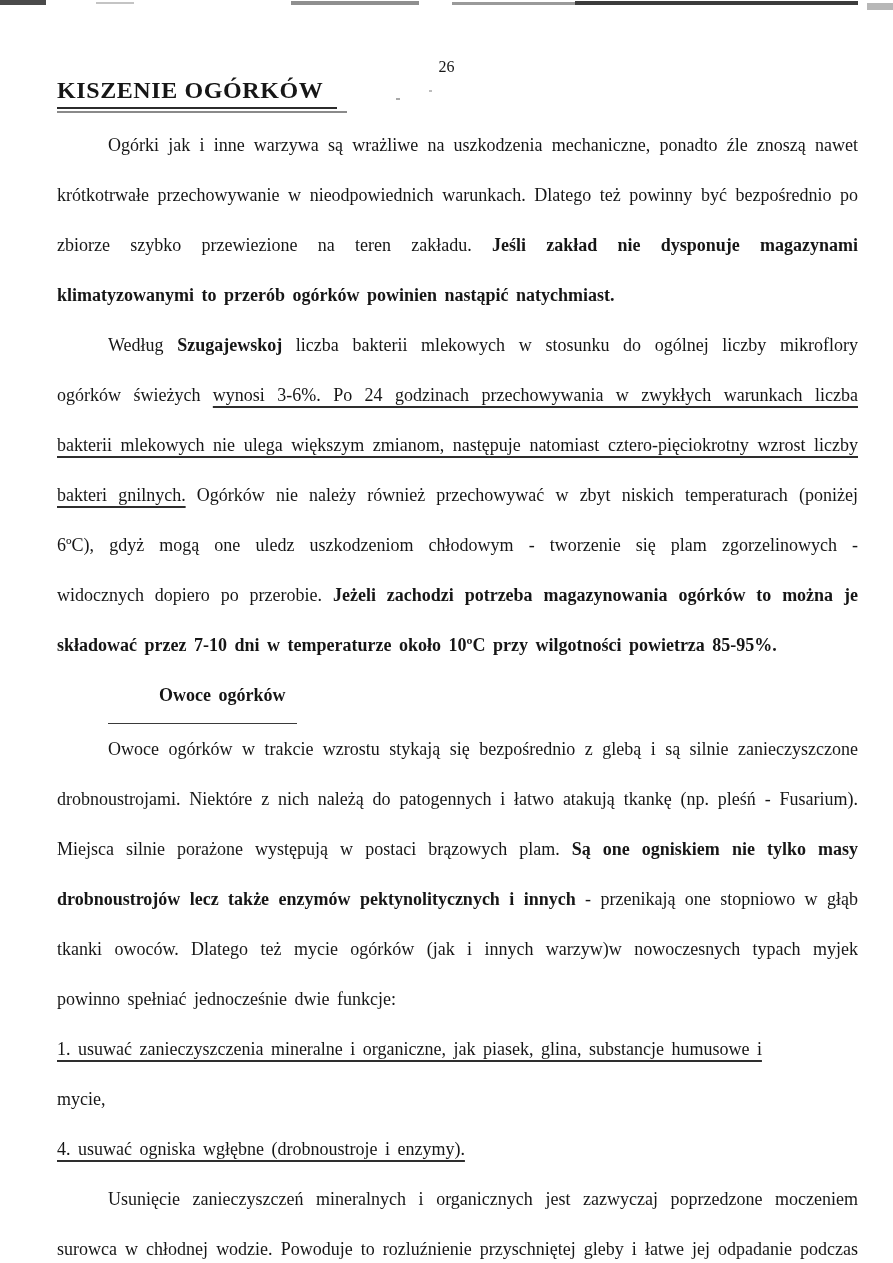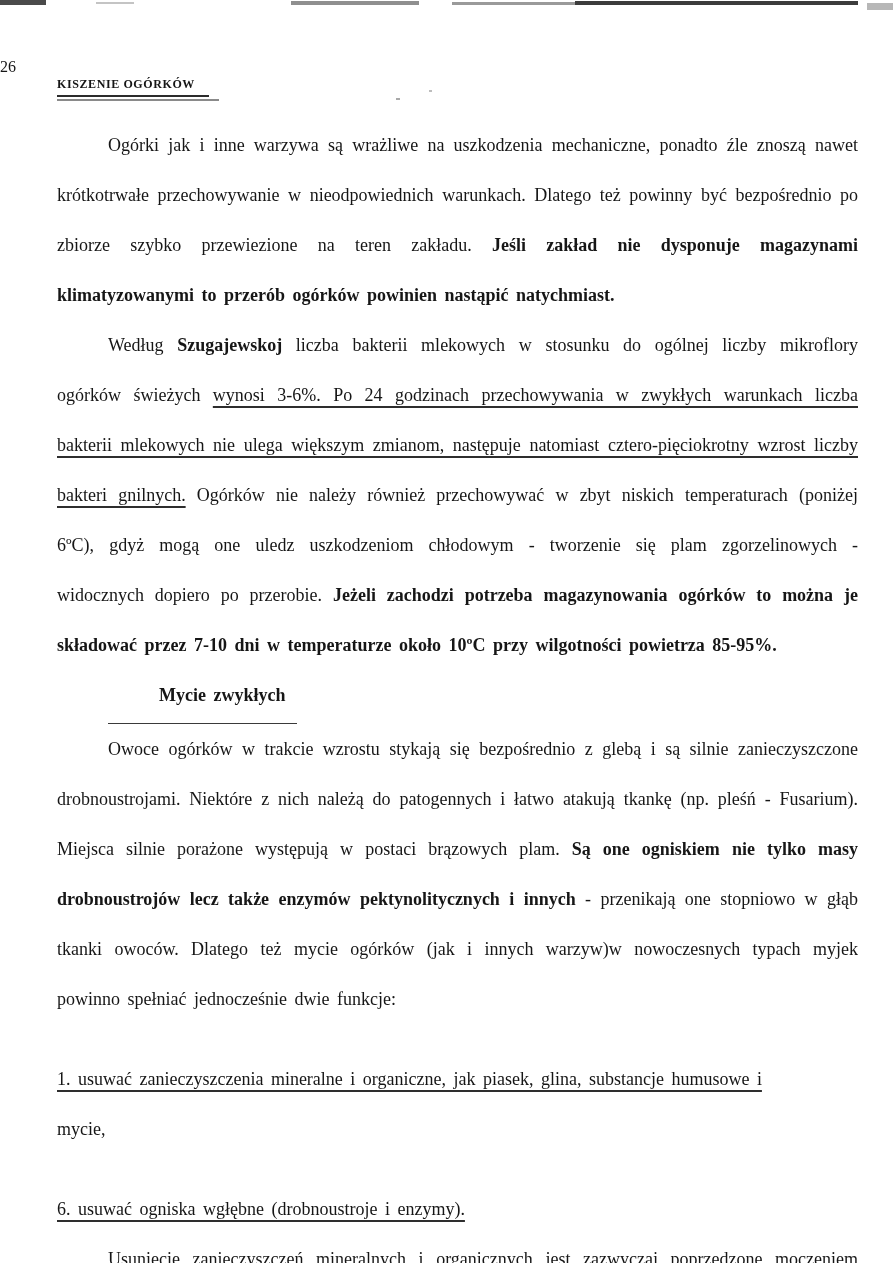--- a/index.html
+++ b/index.html
@@ -17,46 +17,46 @@
   .a2{left:96px;top:2px;width:38px;height:2px;background:#c4c4c4;}
   .a3{left:291px;top:1px;width:128px;height:4px;background:#8f8f8f;}
   .a4{left:452px;top:2px;width:190px;height:3px;background:#9a9a9a;}
   .a5{left:575px;top:1px;width:283px;height:4px;background:#3c3c3c;}
   .a6{left:867px;top:3px;width:26px;height:7px;background:#b7b7b7;}
   .dot1{left:396px;top:98px;width:4px;height:2px;background:#a9a9a9;}
   .dot2{left:429px;top:90px;width:3px;height:2px;background:#bdbdbd;}
 
   .page-number{
     position:absolute;top:58px;left:0;width:893px;
-    font-size:16px;
+    text-align:center;font-size:16px;
   }
   .doc-title{
     position:absolute;top:77px;left:57px;
-    font-size:12px;font-weight:bold;letter-spacing:0.6px;
+    font-size:24px;font-weight:bold;letter-spacing:0.6px;
     white-space:nowrap;
   }
   .title-outer{
     display:inline-block;
     border-bottom:2px solid #8a8a8a;
     padding-bottom:2px;padding-right:10px;
   }
   .title-inner{
     display:inline-block;
     border-bottom:2px solid #2b2b2b;
     padding-bottom:3px;padding-right:14px;
   }
 
   .content{
     position:absolute;left:57px;top:120px;width:801px;
     font-size:18px;line-height:50px;
     text-align:justify;
     word-spacing:3px;
   }
   .content p{margin:0;text-indent:51px;}
-  .content p.flush{text-indent:0;margin-top:30px;}
+  .content p.flush{text-indent:0;}
   .b{font-weight:bold;}
   .bi{font-weight:bold;}
   .u{
     text-decoration:underline;
     text-decoration-thickness:1.5px;
     text-underline-offset:5px;
     text-decoration-color:#2e2e2e;
   }
   .section-heading{
     margin:42px 0 7px 0;
@@ -88,23 +88,23 @@
 <div class="doc-title">
   <span class="title-outer"><span class="title-inner">KISZENIE OGÓRKÓW</span></span>
 </div>
 
 <div class="content">
 
   <p><span>Ogórki jak i inne warzywa są wrażliwe na uszkodzenia mechaniczne, ponadto źle znoszą nawet krótkotrwałe przechowywanie w nieodpowiednich warunkach. Dlatego też powinny być bezpośrednio po zbiorze szybko przewiezione na teren zakładu. </span><span class="b">Jeśli zakład nie dysponuje magazynami klimatyzowanymi to przerób ogórków powinien nastąpić natychmiast.</span></p>
 
   <p><span>Według </span><span class="bi">Szugajewskoj</span><span> liczba bakterii mlekowych w stosunku do ogólnej liczby mikroflory ogórków świeżych </span><span class="u">wynosi 3-6%. Po 24 godzinach przechowywania w zwykłych warunkach liczba bakterii mlekowych nie ulega większym zmianom, następuje natomiast cztero-pięciokrotny wzrost liczby bakteri gnilnych.</span><span> Ogórków nie należy również przechowywać w zbyt niskich temperaturach (poniżej 6ºC), gdyż mogą one uledz uszkodzeniom chłodowym - tworzenie się plam zgorzelinowych - widocznych dopiero po przerobie. </span><span class="b">Jeżeli zachodzi potrzeba magazynowania ogórków to można je składować przez 7-10 dni w temperaturze około 10ºC przy wilgotności powietrza 85-95%.</span></p>
 
-  <p class="section-heading"><span class="hu">Mycie zwykłych</span></p>
+  <p class="section-heading"><span class="hu">Owoce ogórków</span></p>
 
   <p><span>Owoce ogórków w trakcie wzrostu stykają się bezpośrednio z glebą i są silnie zanieczyszczone drobnoustrojami. Niektóre z nich należą do patogennych i łatwo atakują tkankę (np. pleśń - Fusarium). Miejsca silnie porażone występują w postaci brązowych plam. </span><span class="b">Są one ogniskiem nie tylko masy drobnoustrojów lecz także enzymów pektynolitycznych i innych </span><span> - przenikają one stopniowo w głąb tkanki owoców. Dlatego też mycie ogórków (jak i innych warzyw)w nowoczesnych typach myjek powinno spełniać jednocześnie dwie funkcje:</span></p>
 
   <p class="flush list-item"><span class="u">1. usuwać zanieczyszczenia mineralne i organiczne, jak piasek, glina, substancje humusowe i</span><br><span>mycie,</span></p>
 
-  <p class="flush list-item"><span class="u">6. usuwać ogniska wgłębne (drobnoustroje i enzymy).</span></p>
+  <p class="flush list-item"><span class="u">4. usuwać ogniska wgłębne (drobnoustroje i enzymy).</span></p>
 
   <p><span>Usunięcie zanieczyszczeń mineralnych i organicznych jest zazwyczaj poprzedzone moczeniem surowca w chłodnej wodzie. Powoduje to rozluźnienie przyschniętej gleby i łatwe jej odpadanie podczas mycia. Moczenie może być przeprowadzane w odpowiednio przystosowanych zbiornikach lub w kanałach spławnych, którymi surowiec podawany jest do</span></p>
 
 </div>
 
 </body></html>

